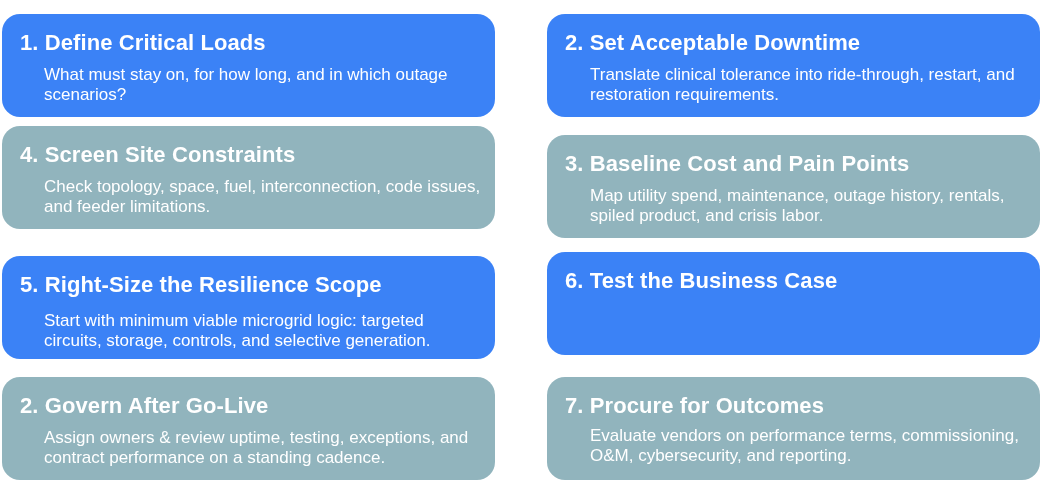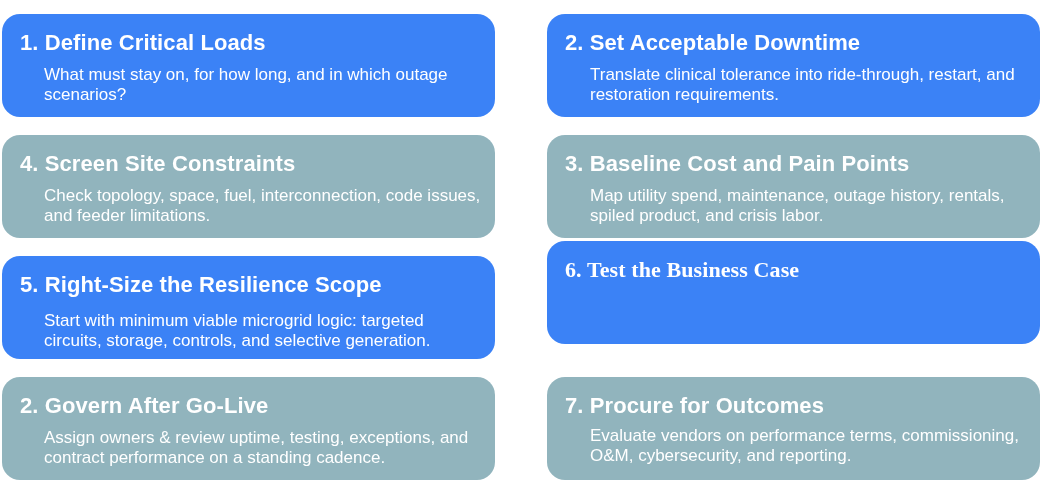--- a/index.html
+++ b/index.html
@@ -8,24 +8,24 @@
     .card { position: absolute; width: 493px; height: 103px; border-radius: 18px;
             box-sizing: border-box; color: #ffffff; }
     .card.dark { background: #3b82f6; }
     .card.light { background: #91b4bd; }
     .card .title { position: absolute; left: 18px; top: 16px; font-size: 22px; font-weight: bold;
                    letter-spacing: 0.1px; white-space: nowrap; }
     .card .desc { position: absolute; left: 42px; top: 51px; font-size: 17px; line-height: 20px;
                   width: 440px; }
     .c1 { left: 2px; top: 14px; }
     .c2 { left: 547px; top: 14px; }
-    .c4 { left: 2px; top: 135px; }
+    .c4 { left: 2px; top: 126px; }
     .c3 { left: 547px; top: 135px; }
     .c5 { left: 2px; top: 256px; padding-left: 36px; }
-    .c6 { left: 547px; top: 241px; font-family: Liberation Serif, serif; }
+    .c6 { left: 547px; top: 252px; }
     .c8 { left: 2px; top: 377px; }
     .c7 { left: 547px; top: 377px; }
     .c2 .title, .c3 .title, .c6 .title, .c7 .title { left: 18px; }
     .c2 .desc, .c3 .desc, .c7 .desc { left: 43px; }
     .c6 .desc { left: 49px; top: 56px; }
     .c7 .desc { top: 49px; }
     .c5 .desc { top: 55px; }
   </style>
 </head>
 <body>

